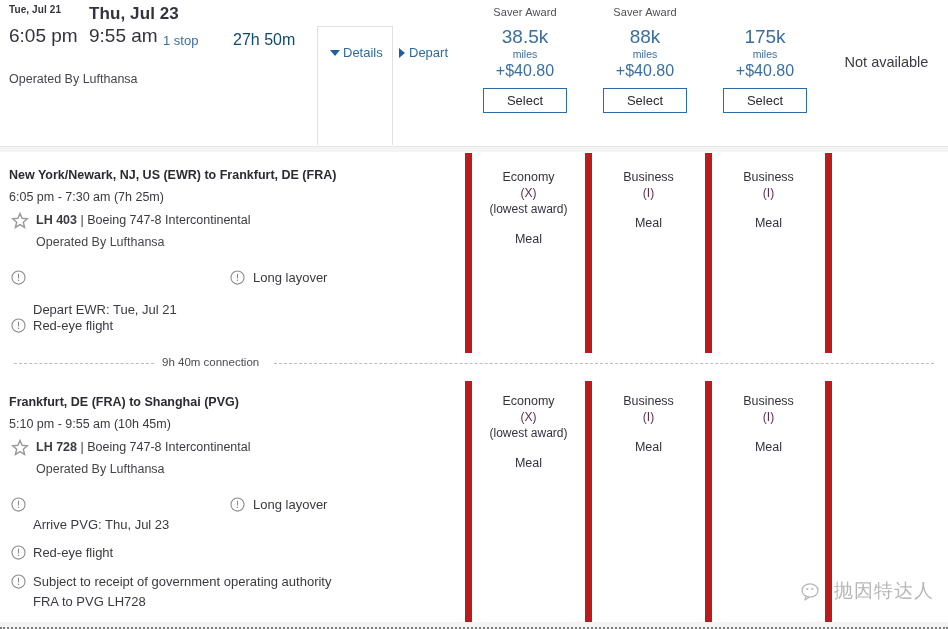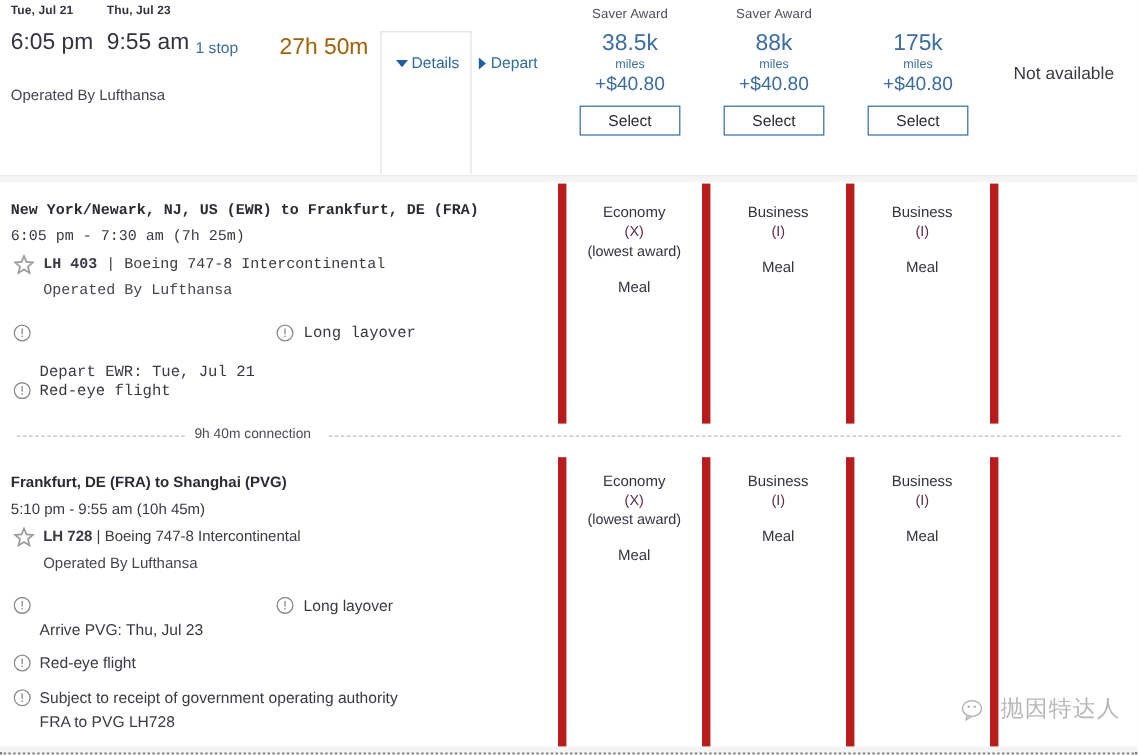--- a/index.html
+++ b/index.html
@@ -48,21 +48,21 @@
     top: 4px;
     font-size: 10px;
     font-weight: bold;
     color: #33333e;
     letter-spacing: 0.1px;
   }
   .arr-date {
     position: absolute;
     left: 89px;
     top: 4px;
-    font-size: 10px;
+    font-size: 17px;
     font-weight: bold;
     color: #33333e;
     letter-spacing: 0.1px;
   }
   .dep-time {
     position: absolute;
     left: 9px;
     top: 36px;
     font-size: 19px;
     color: #33333e;
@@ -84,22 +84,22 @@
     top: 40px;
     font-size: 13px;
     color: #3c6e9f;
     transform: translateY(-50%);
     white-space: nowrap;
   }
   .duration {
     position: absolute;
     left: 233px;
     top: 40px;
-    font-size: 19px;
-    color: #a16207;
+    font-size: 16px;
+    color: #0c4a6e;
     transform: translateY(-50%);
     white-space: nowrap;
   }
   .operated-top {
     position: absolute;
     left: 9px;
     top: 72px;
     font-size: 12.5px;
     color: #45454f;
     white-space: nowrap;
@@ -433,21 +433,21 @@
       <button class="select-btn">Select</button>
     </div>
 
     <div class="fare-col c4">
       <div class="not-available">Not available</div>
     </div>
   </div>
 
   <div class="details-panel">
 
-    <div class="seg-left" style="top:0;height:200px;font-family:Liberation Mono, monospace;">
+    <div class="seg-left" style="top:0;height:200px;">
       <div class="seg-route" style="top:15px;">New York/Newark, NJ, US (EWR) to Frankfurt, DE (FRA)</div>
       <div class="seg-times" style="top:37px;">6:05 pm - 7:30 am (7h 25m)</div>
 
       <svg class="star-icon" style="top:59px;" viewBox="0 0 20 20">
         <path d="M10 1.6 L12.3 7.0 L18.2 7.5 L13.7 11.4 L15.1 17.2 L10 14.1 L4.9 17.2 L6.3 11.4 L1.8 7.5 L7.7 7.0 Z" fill="none" stroke="#9a9a9a" stroke-width="1.6"></path>
       </svg>
       <div class="seg-flight" style="top:60px;">
         <b>LH 403</b><span> | </span><span>Boeing 747-8 Intercontinental</span>
       </div>
       <div class="seg-operated" style="top:82px;">Operated By Lufthansa</div>

